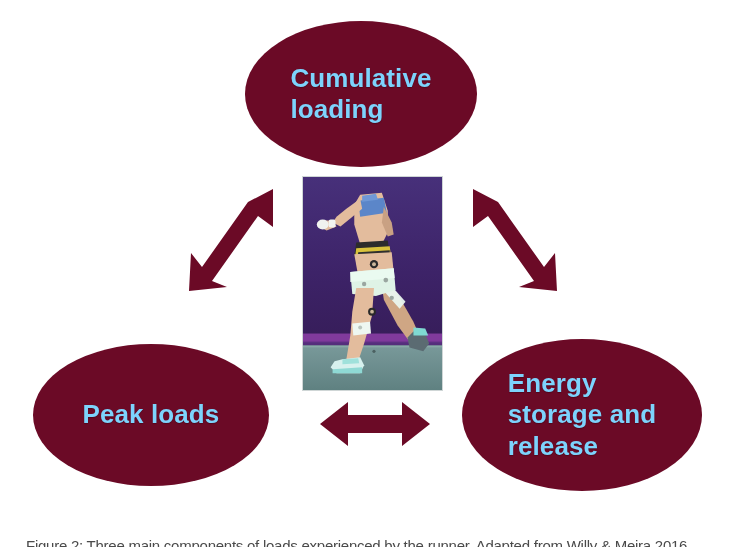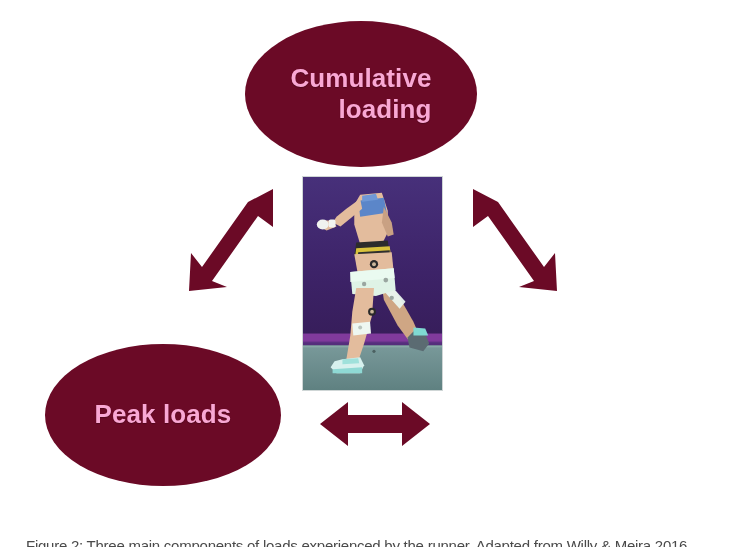--- a/index.html
+++ b/index.html
@@ -22,37 +22,37 @@
   .node {
     position: absolute;
     background: #6B0A26;
     border-radius: 50%;
     display: flex;
     align-items: center;
     justify-content: center;
     box-sizing: border-box;
   }
   .node-label {
-    color: #f9a8d4;
+    color: #7dd3fc;
     font-family: "Liberation Sans", sans-serif;
     font-weight: bold;
     font-size: 26px;
     line-height: 1.2;
-    text-align: right;
+    text-align: left;
     white-space: pre-line;
     letter-spacing: 0.1px;
     text-shadow: 0 1px 1px rgba(0,0,0,0.25);
   }
 
   #node-cumulative {
     left: 245px; top: 21px;
     width: 232px; height: 146px;
   }
   #node-peak {
-    left: 45px; top: 344px;
+    left: 33px; top: 344px;
     width: 236px; height: 142px;
   }
   #node-energy {
     left: 462px; top: 339px;
     width: 240px; height: 152px;
   }
 
   
   #runner-photo {
     position: absolute;
@@ -96,20 +96,25 @@
 
   <div class="node" id="node-cumulative">
     <span class="node-label">Cumulative
 loading</span>
   </div>
 
   <div class="node" id="node-peak">
     <span class="node-label">Peak loads</span>
   </div>
 
+  <div class="node" id="node-energy">
+    <span class="node-label">Energy
+storage and
+release</span>
+  </div>
 
   <div id="runner-photo">
     <svg viewBox="0 0 141 215" preserveAspectRatio="none">
       <defs>
         <linearGradient id="backdrop" x1="0" y1="0" x2="0" y2="1">
           <stop offset="0%" stop-color="#47307a"></stop>
           <stop offset="45%" stop-color="#3d2368"></stop>
           <stop offset="100%" stop-color="#32194f"></stop>
         </linearGradient>
         <linearGradient id="floorg" x1="0" y1="0" x2="0" y2="1">

